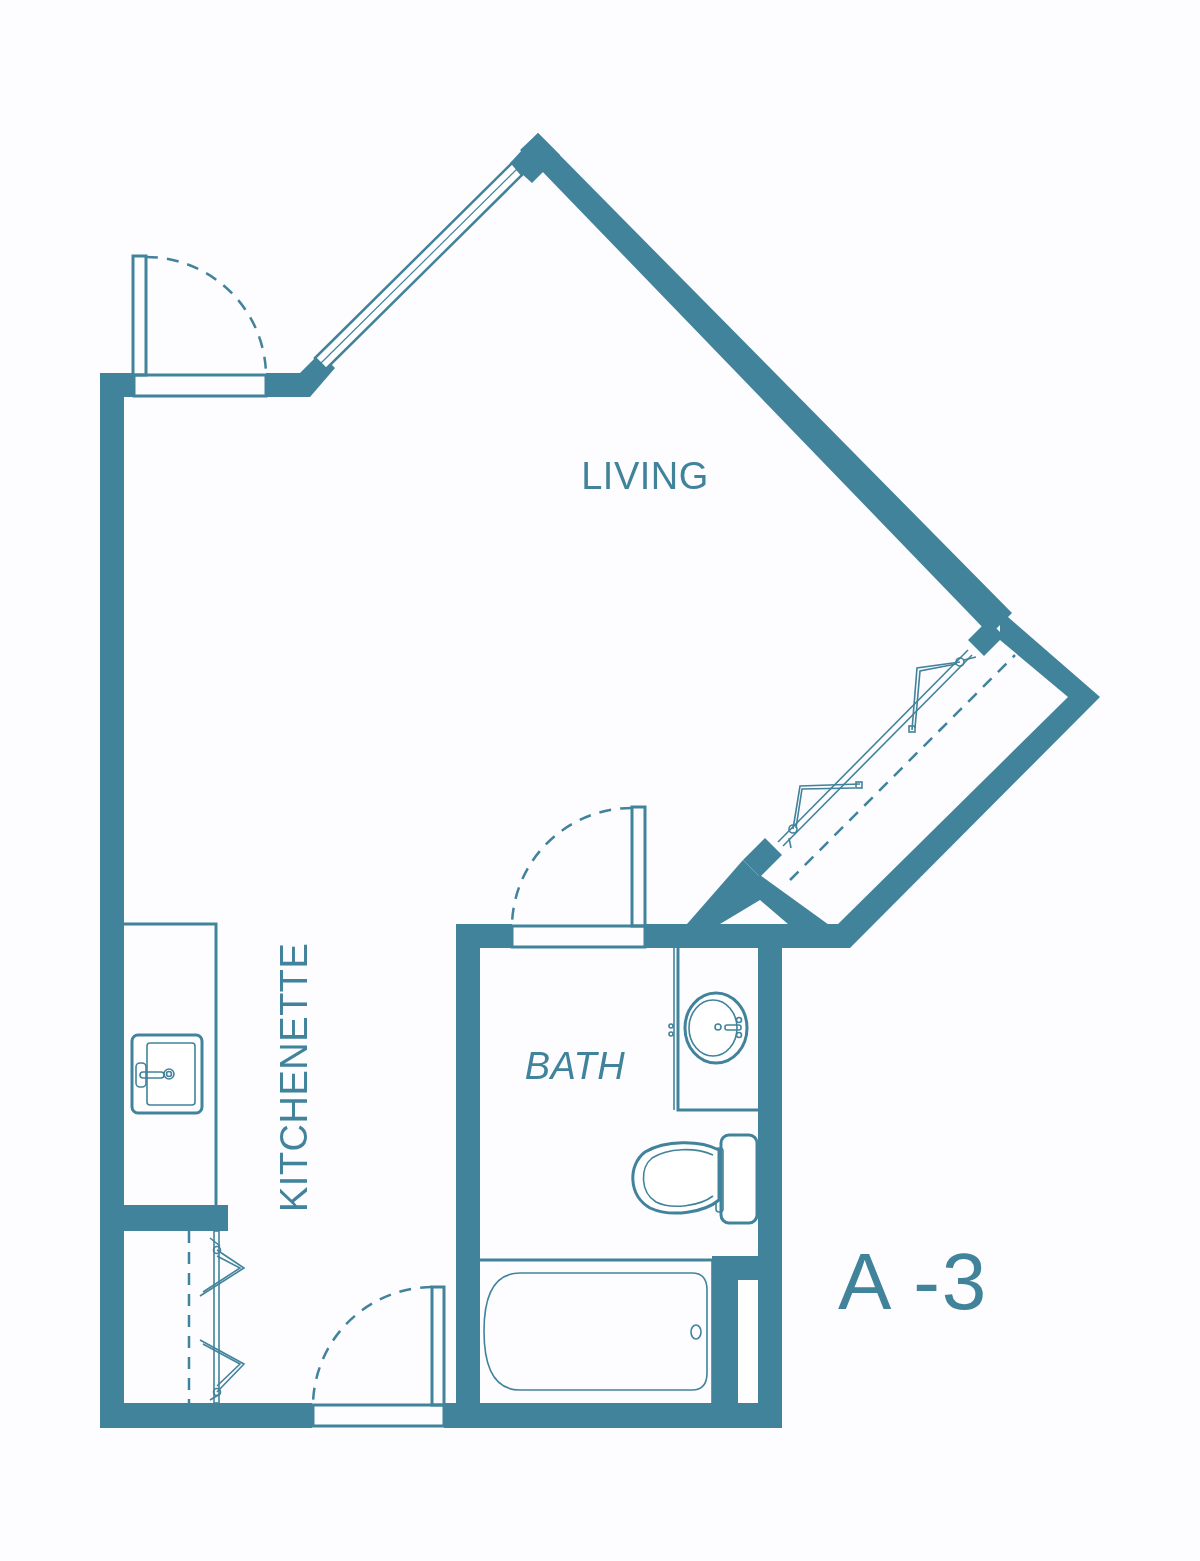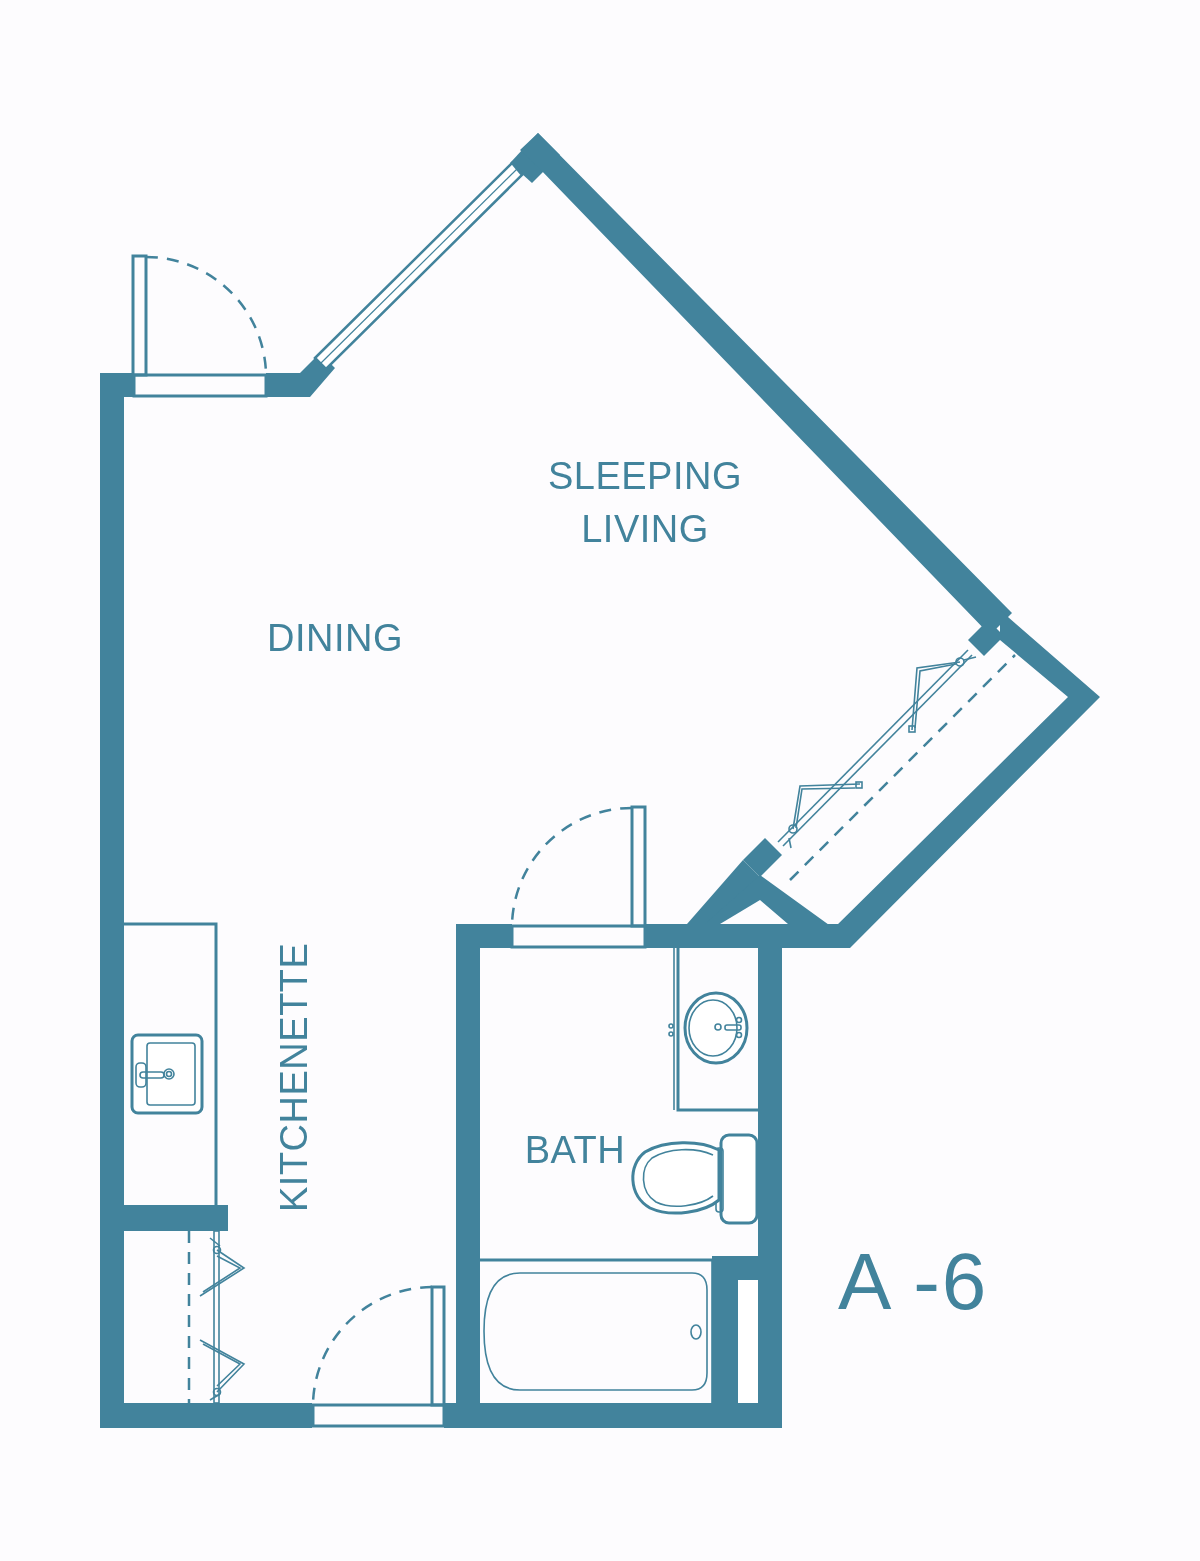--- a/index.html
+++ b/index.html
@@ -161,29 +161,27 @@
     <path class="thin" d="M520,1273 L692,1273 Q707,1273 707,1290 L707,1373 Q707,1390 692,1390 L520,1390 Q484,1390 484,1331 Q484,1273 520,1273 Z"></path>
     <ellipse class="thin" cx="696" cy="1332" rx="5" ry="7"></ellipse>
   </g>
 
   <g>
     <rect x="738" y="1280" width="20" height="123" fill="#fff"></rect>
   </g>
 </svg>
 
 <div class="room-label" style="left:535px; top:450px; width:220px;">
-  <div>SLEEPING</div>
   <div>LIVING</div>
 </div>
 
 <div class="room-label" style="left:245px; top:612px; width:180px;">
-  <div>DINING</div>
 </div>
 
 <div class="room-label vertical" style="left:268px; top:1212px; width:280px; text-align:left;">
   <div>KITCHENETTE</div>
 </div>
 
-<div class="room-label" style="left:515px; top:1124px; width:120px;">
+<div class="room-label" style="left:515px; top:1040px; width:120px;font-style:italic;">
   <div>BATH</div>
 </div>
 
-<div class="unit-label" style="left:838px; top:1236px;">A -6</div>
+<div class="unit-label" style="left:838px; top:1236px;">A -3</div>
 
 </body></html>

